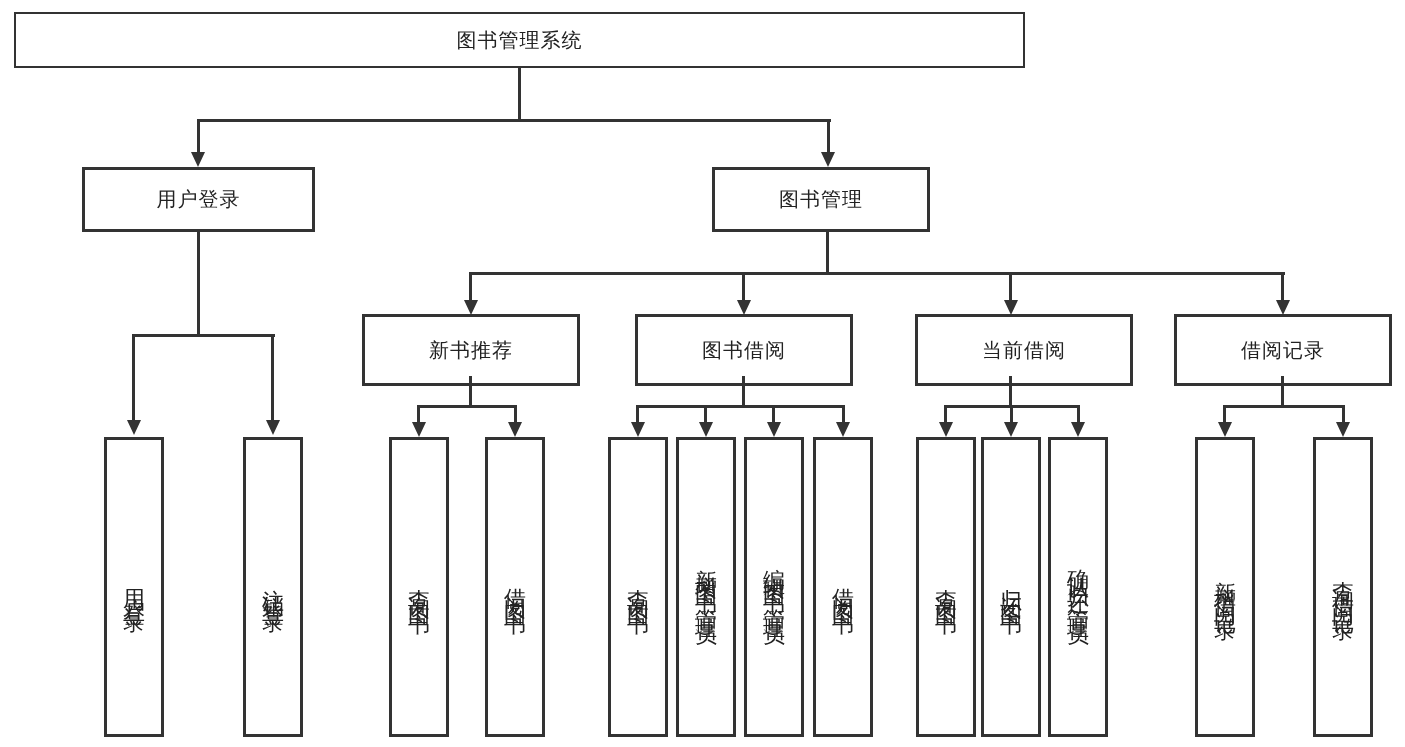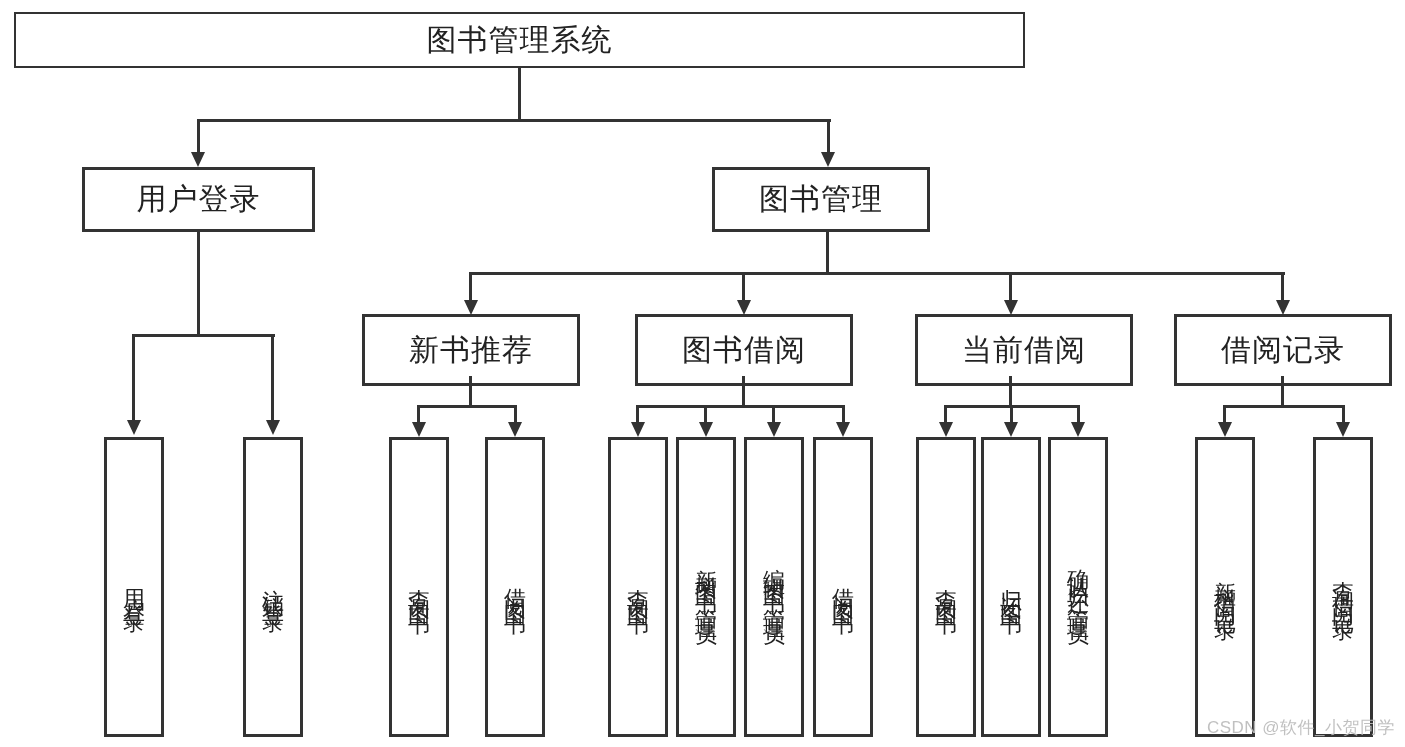--- a/index.html
+++ b/index.html
@@ -4,21 +4,21 @@
 <style>
   html,body{margin:0;padding:0;background:#ffffff;}
   .stage{
     position:relative;width:1405px;height:747px;background:#ffffff;overflow:hidden;
     font-family:"Liberation Sans","DejaVu Sans",sans-serif;color:#222222;
   }
   
   .box{
     position:absolute;box-sizing:border-box;border:3px solid #333333;background:#ffffff;
     display:flex;align-items:center;justify-content:center;
-    font-size:30px;letter-spacing:1px;color:#222222;
+    font-size:20px;letter-spacing:1px;color:#222222;
   }
   .box.root{left:14px;top:12px;width:1011px;height:56px;border-width:2px;}
   .box.l2{top:167px;height:65px;}
   .box.l2.user{left:82px;width:233px;}
   .box.l2.mgmt{left:712px;width:218px;}
   .box.l3{top:314px;height:72px;width:218px;}
   .box.l3.nb{left:362px;}
   .box.l3.bb{left:635px;}
   .box.l3.cb{left:902px;margin-left:13px;}
   .box.l3.br{left:1174px;}
@@ -171,15 +171,14 @@
   <div class="vl" style="left:1077px;top:405px;height:19px"></div>
   <div class="ah" style="left:1071px;top:422px"></div>
 
   <div class="vl" style="left:1281px;top:376px;height:31px"></div>
   <div class="hl" style="left:1223px;top:405px;width:122px"></div>
   <div class="vl" style="left:1223px;top:405px;height:19px"></div>
   <div class="ah" style="left:1218px;top:422px"></div>
   <div class="vl" style="left:1342px;top:405px;height:19px"></div>
   <div class="ah" style="left:1336px;top:422px"></div>
 
-  <div class="watermark">CSDN @软件_小贺同学</div>
 
 </div>
 
 </body></html>

